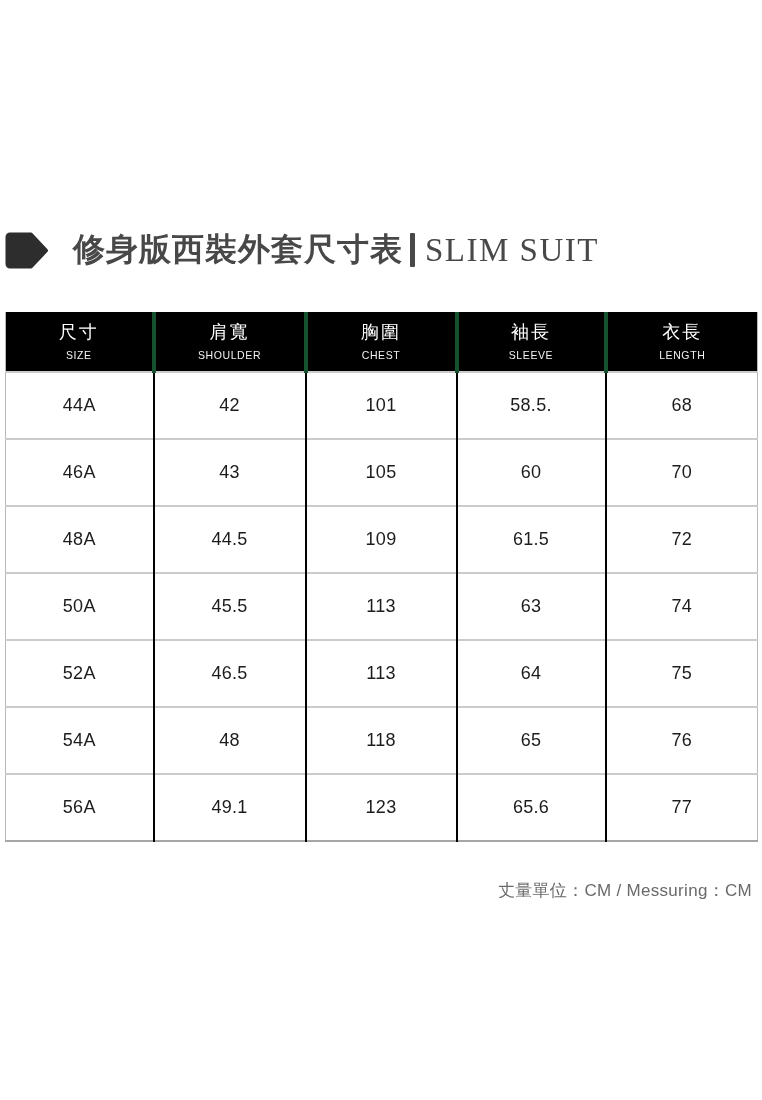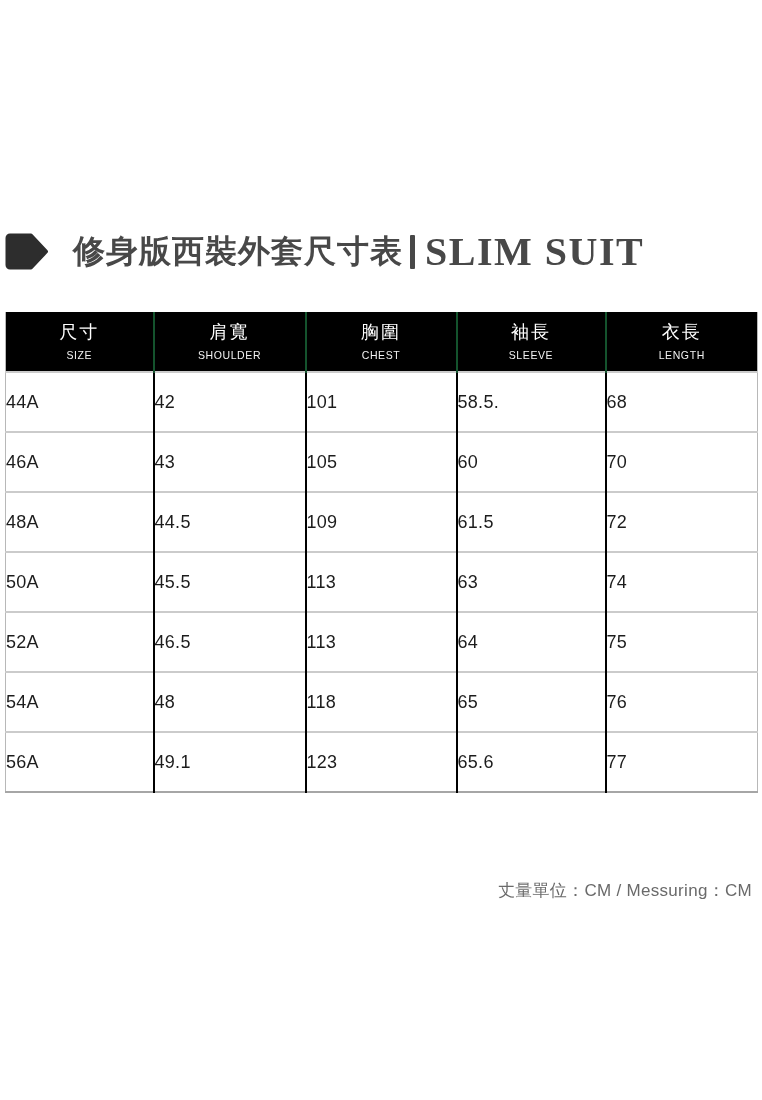--- a/index.html
+++ b/index.html
@@ -27,22 +27,22 @@
     letter-spacing:1px;
   }
   .title-divider {
     width:5px; height:34px;
     background:#484848;
     margin:0 10px 0 7px;
     border-radius:1px;
   }
   .title-en {
     font-family:"Liberation Serif","DejaVu Serif",serif;
-    font-size:40px;
-    font-weight:700;
+    font-size:33px;
+    font-weight:400;
     color:#484848;
     letter-spacing:1.5px;
   }
 
   
   .size-table-wrap { position:absolute; top:312px; left:5px; }
   table.size-table {
     width:752px;
     border-collapse:collapse;
     table-layout:fixed;
@@ -50,25 +50,26 @@
     border-right:1px solid #b8b8b8;
     border-bottom:2px solid #a6a6a6;
   }
   .size-table thead th {
     height:60px;
     background:#000000;
     vertical-align:middle;
     text-align:center;
     font-weight:400;
   }
-  .size-table thead th + th { border-left:2px solid #14532d; }
+  .size-table thead th + th { border-left:4px solid #14532d; }
   .th-zh { color:#ffffff; font-size:18px; letter-spacing:2px; line-height:1.2; }
   .th-en { color:#f2f2f2; font-size:10.5px; letter-spacing:0.6px; margin-top:5px; }
   .size-table tbody td {
-    height:60px;
+    height:67px;
+    text-align:center;
     vertical-align:middle;
     font-size:18px;
     color:#1c1c1c;
     border-top:2px solid #cbcbcb;
     letter-spacing:0.3px;
   }
   .size-table tbody td + td { border-left:2px solid #000000;border-radius:24px; }
 
   
   .footer-note {

